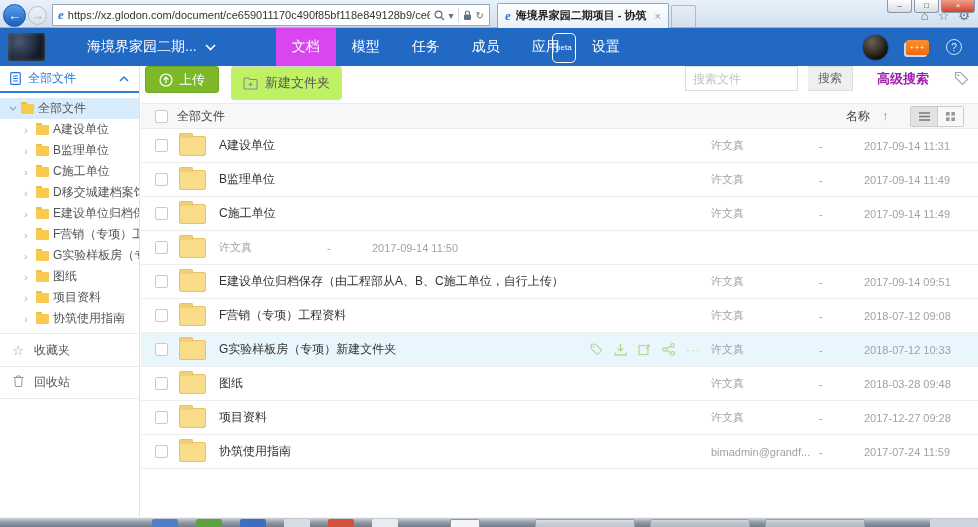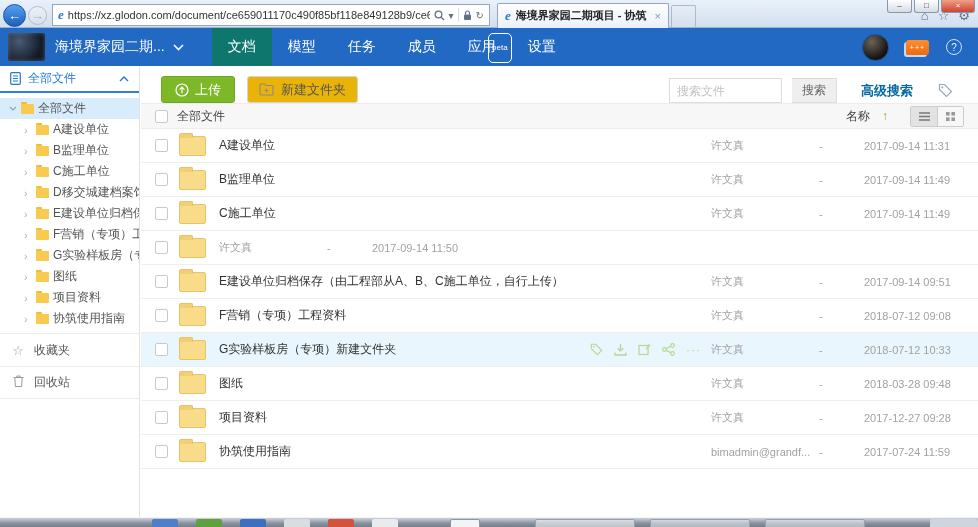--- a/index.html
+++ b/index.html
@@ -30,28 +30,28 @@
          background:linear-gradient(#fdfefe,#eaf1f8); border:1px solid #96a7bc; border-bottom:none;
          border-radius:2px 2px 0 0; font-size:11px; color:#222; width:172px; }
   .tab-title { flex:1; white-space:nowrap; overflow:hidden;font-weight:bold; }
   .tab-close { color:#8b99ab; font-size:11px; }
   .tab-stub { width:25px; height:22px; margin-left:2px; background:linear-gradient(#e5edf6,#d5e0ec);
               border:1px solid #aabbce; border-bottom:none; border-radius:2px 2px 0 0; align-self:flex-end; }
   .chrome-icons { margin-left:auto; display:flex; align-items:center; gap:9px; color:#5e7088; font-size:13px; padding-right:4px; }
 
   
   .app-header { position:absolute; top:28px; left:0; right:0; height:38px; background:#2269c4;
-                display:flex; align-items:center; color:#fff; }
+                display:flex; align-items:center; color:#fff;gap:32px; }
   .proj-thumb { width:37px; height:28px; margin:0 10px 0 8px; border-radius:2px;
                 background:radial-gradient(circle at 30% 30%, #4a5b74, #121a27 70%);
                 box-shadow:inset 0 0 4px rgba(255,255,255,.25); }
   .proj-name { font-size:14px; display:flex; align-items:center; gap:8px; max-width:140px; }
   .main-nav { display:flex; height:100%; margin-left:28px; }
   .nav-item { display:flex; align-items:center; padding:0 16px; font-size:14px; position:relative; cursor:default; }
-  .nav-item.active { background:#0f766e; }
+  .nav-item.active { background:#d946ef; }
   .beta-badge { position:absolute; top:5px; right:0px; border:1px solid #fff; border-radius:5px;
                 font-size:8px; line-height:10px; padding:9px 3px; }
   .header-right { margin-left:auto; display:flex; align-items:center; gap:17px; padding-right:16px; }
   .avatar { width:27px; height:27px; border-radius:50%;
             background:radial-gradient(circle at 35% 28%, #6b635a, #16120e 70%); border:1px solid #1a4f96; }
   .promo-badge { width:23px; height:15px; background:linear-gradient(#fb8f2e,#ef6a10); border-radius:3px;
                  position:relative; display:flex; align-items:center; justify-content:center;
                  font-size:7px; color:#fff; letter-spacing:1px; box-shadow:-2px 2px 0 rgba(255,255,255,.75); }
   .help-circle { width:16px; height:16px; border:1px solid #cfe0f4; border-radius:50%; font-size:10px;
                  display:flex; align-items:center; justify-content:center; color:#e9f2fc; }
@@ -70,32 +70,32 @@
   .tfolder::before { content:""; position:absolute; top:-2px; left:0; width:6px; height:2px;
                      background:#f0bd3a; border-radius:1px 1px 0 0; }
   .tree-label { white-space:nowrap; overflow:hidden; }
   .sb-section { border-top:1px solid #ebebeb; height:33px; display:flex; align-items:center; gap:9px;
                 padding:0 11px; color:#555; }
   .sb-section.last { border-bottom:1px solid #ebebeb; }
   .sb-ico { color:#9a9a9a; font-size:13px; width:14px; text-align:center; flex:none; }
 
   
   .main { position:absolute; top:66px; left:141px; right:0; bottom:10px; background:#fff; }
-  .toolbar { height:37px; display:flex; align-items:flex-end; padding:0 20px; }
+  .toolbar { height:37px; display:flex; align-items:flex-start; padding:0 4px; }
   .btn-upload { height:27px; padding:0 13px; background:#7cb827; color:#fff; border-radius:3px;
                 display:flex; align-items:center; gap:6px; font-size:13px; border:1px solid #6ea81f; }
-  .btn-newfolder { height:27px; padding:0 11px; margin-left:12px; background:#eab308; border:1px solid #d3d3d3;
+  .btn-newfolder { height:34px; padding:0 11px; margin-left:12px; background:#bef264; border:1px solid #d3d3d3;
                    border-radius:3px; display:flex; align-items:center; gap:7px; font-size:13px; color:#555; }
   .search-wrap { margin-left:auto; display:flex; align-items:center;gap:10px; }
   .search-input { width:113px; height:25px; border:1px solid #dcdcdc; padding:0 7px; font-size:12px;
                   color:#555; outline:none; }
   .search-input::placeholder { color:#c3c3c3; }
   .search-btn { height:25px; padding:0 10px; background:#efefef; border:1px solid #dcdcdc; border-left:none;
                 font-size:12px; color:#666; }
-  .adv-link { margin-left:14px; color:#0369a1; font-size:13px; font-weight:bold; }
+  .adv-link { margin-left:14px; color:#a21caf; font-size:13px; font-weight:bold; }
   .tagbtn { margin-left:15px; margin-right:5px; display:flex; }
 
   .listbar { height:26px; background:#f7f7f7; border-top:1px solid #ececec; border-bottom:1px solid #ececec;
              display:flex; align-items:center; padding:0 14px; font-size:12px; color:#444; }
   .cb { width:13px; height:13px; border:1px solid #c9c9c9; border-radius:2px; background:#fff; flex:none; }
   .listbar .cb { margin-right:9px; }
   .listbar-right { margin-left:auto; display:flex; align-items:center; gap:12px; }
   .sort-arrow { color:#76b82a; font-weight:bold; font-size:12px; }
   .view-toggle { display:flex; margin-left:10px; border:1px solid #ccc; border-radius:2px; overflow:hidden; }
   .vt-btn { width:26px; height:19px; display:flex; align-items:center; justify-content:center; background:#f7f7f7; }

